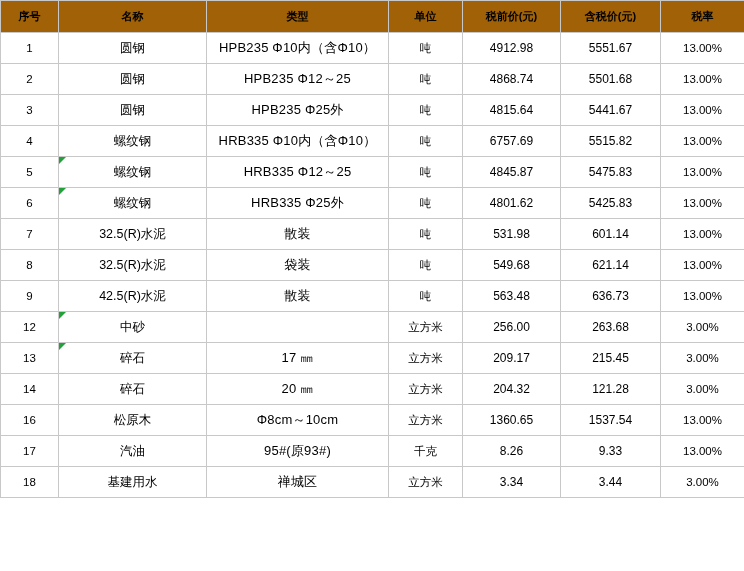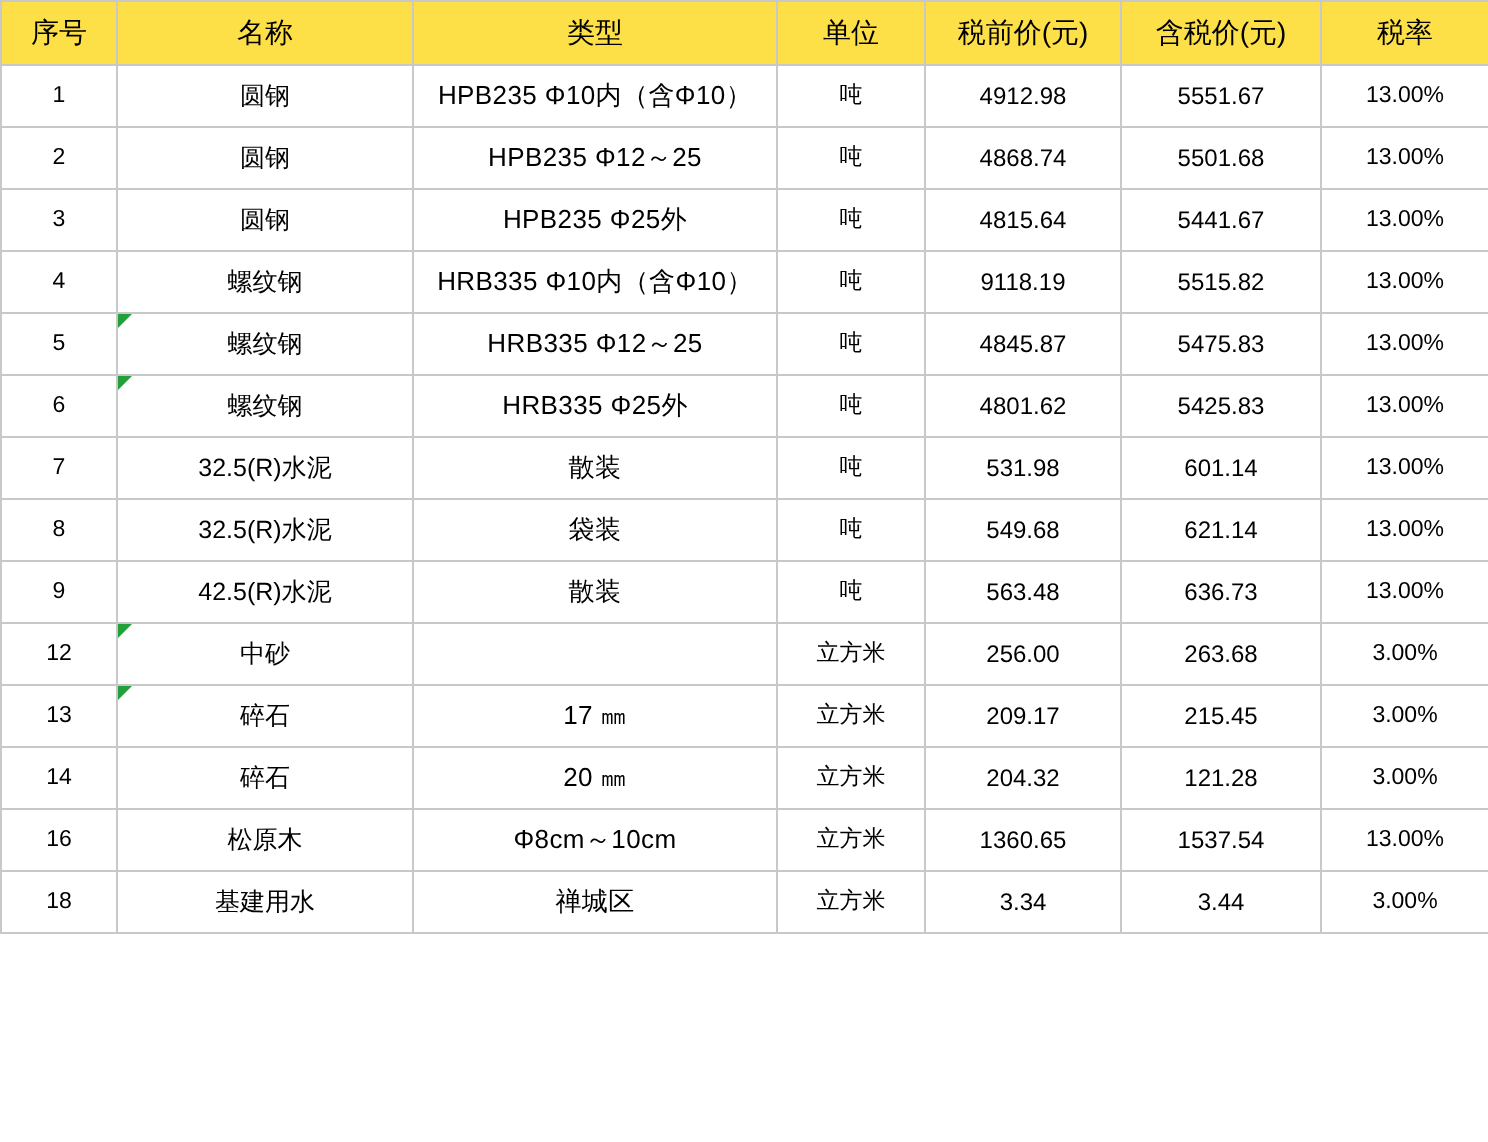--- a/index.html
+++ b/index.html
@@ -33,25 +33,25 @@
     vertical-align: middle;
     font-size: 12px;
     color: #000000;
     padding: 0;
     height: 30px;
     line-height: 30px;
     overflow: hidden;
     white-space: nowrap;
   }
   #price-table thead th {
-    background: #fde047;
-    font-weight: normal;
+    background: #a16207;
+    font-weight: bold;
     height: 31px;
     line-height: 31px;
-    font-size: 14px;
+    font-size: 11px;
   }
   #price-table tbody td.cell-seq,
   #price-table tbody td.cell-unit,
   #price-table tbody td.cell-rate {
     font-size: 11.5px;
   }
   #price-table tbody td.cell-name {
     font-size: 12.5px;
   }
   #price-table tbody td.cell-type {
@@ -127,21 +127,21 @@
         <td class="cell-unit">吨</td>
         <td class="cell-pre">4815.64</td>
         <td class="cell-tax">5441.67</td>
         <td class="cell-rate">13.00%</td>
       </tr>
       <tr>
         <td class="cell-seq">4</td>
         <td class="cell-name">螺纹钢</td>
         <td class="cell-type">HRB335 Φ10内（含Φ10）</td>
         <td class="cell-unit">吨</td>
-        <td class="cell-pre">9118.19</td>
+        <td class="cell-pre">6757.69</td>
         <td class="cell-tax">5515.82</td>
         <td class="cell-rate">13.00%</td>
       </tr>
       <tr>
         <td class="cell-seq">5</td>
         <td class="cell-name marked">螺纹钢</td>
         <td class="cell-type">HRB335 Φ12～25</td>
         <td class="cell-unit">吨</td>
         <td class="cell-pre">4845.87</td>
         <td class="cell-tax">5475.83</td>
@@ -210,20 +210,29 @@
         <td class="cell-tax">121.28</td>
         <td class="cell-rate">3.00%</td>
       </tr>
       <tr>
         <td class="cell-seq">16</td>
         <td class="cell-name">松原木</td>
         <td class="cell-type">Φ8cm～10cm</td>
         <td class="cell-unit">立方米</td>
         <td class="cell-pre">1360.65</td>
         <td class="cell-tax">1537.54</td>
+        <td class="cell-rate">13.00%</td>
+      </tr>
+      <tr>
+        <td class="cell-seq">17</td>
+        <td class="cell-name">汽油</td>
+        <td class="cell-type">95#(原93#)</td>
+        <td class="cell-unit">千克</td>
+        <td class="cell-pre">8.26</td>
+        <td class="cell-tax">9.33</td>
         <td class="cell-rate">13.00%</td>
       </tr>
       <tr>
         <td class="cell-seq">18</td>
         <td class="cell-name">基建用水</td>
         <td class="cell-type">禅城区</td>
         <td class="cell-unit">立方米</td>
         <td class="cell-pre">3.34</td>
         <td class="cell-tax">3.44</td>
         <td class="cell-rate">3.00%</td>

